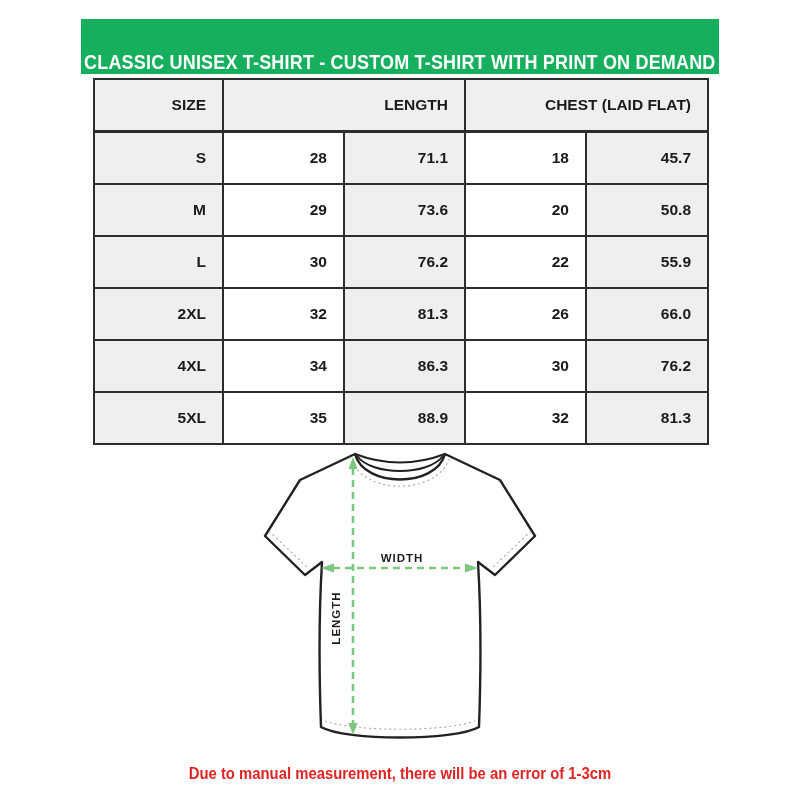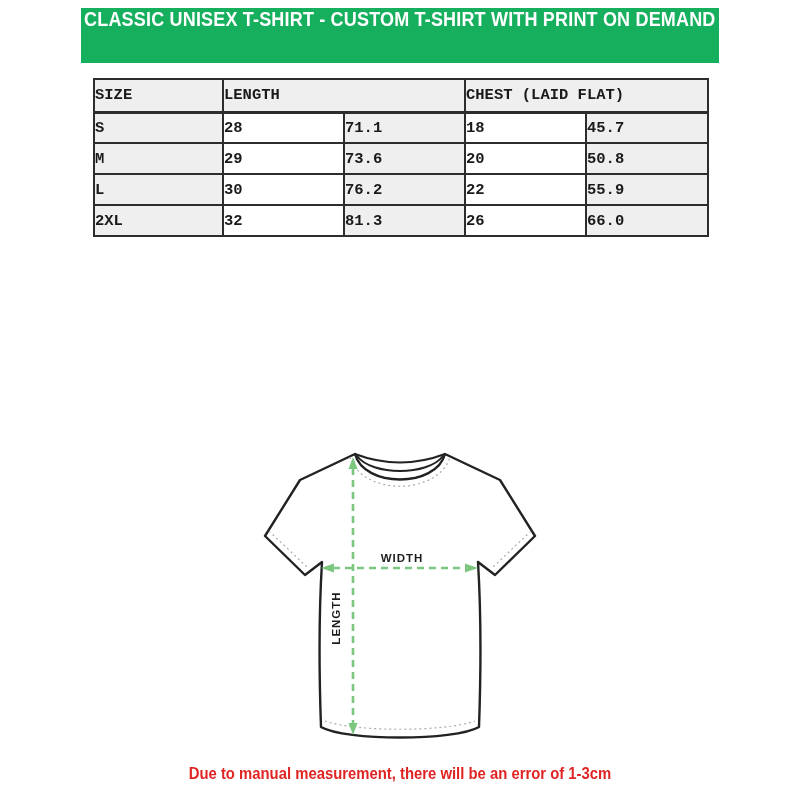--- a/index.html
+++ b/index.html
@@ -11,39 +11,39 @@
     --border:#2D2D2D;
     --ink:#1A1A1A;
   }
   *{margin:0;padding:0;box-sizing:border-box;}
   html,body{background:#fff;}
   body{font-family:"Liberation Sans",sans-serif;}
   .page{position:relative;width:800px;height:800px;background:#ffffff;overflow:hidden;}
 
   
   .banner{
-    position:absolute;left:81px;top:8px;width:638px;height:55px;
+    position:absolute;left:81px;top:19px;width:638px;height:55px;
     background:var(--banner-bg);
-    display:flex;align-items:flex-start;justify-content:center;
+    display:flex;align-items:flex-end;justify-content:center;
   }
   .banner-text{
     color:var(--banner-fg);font-weight:700;font-size:20px;letter-spacing:.2px;
     white-space:nowrap;transform:scaleX(.90);transform-origin:center;
   }
 
   
   table.size-chart{
     position:absolute;left:93px;top:78px;width:614px;
     border-collapse:collapse;table-layout:fixed;
     font-weight:700;font-size:15.5px;color:var(--ink);
   }
   table.size-chart td,table.size-chart th{
     border:2px solid var(--border);
-    text-align:left;vertical-align:middle;
-    height:31px;padding:0;font-family:Liberation Mono, monospace;
+    text-align:right;vertical-align:middle;
+    height:31px;padding:16px;
   }
   table.size-chart th{background:var(--cell-gray);height:33px;border-bottom-width:3px;font-size:15.5px;}
   td.g{background:var(--cell-gray);}
   td.w{background:#ffffff;border-radius:7px;}
 
   
   .diagram{position:absolute;left:250px;top:446px;width:300px;height:300px;}
   .outline{fill:#ffffff;stroke:#222222;stroke-width:2.4;stroke-linejoin:round;}
   .seam{fill:none;stroke:#222222;stroke-width:2;}
   .stitch{fill:none;stroke:#ABABAB;stroke-width:1.2;stroke-dasharray:2 3;}
@@ -104,20 +104,34 @@
         <td class="w">22</td>
         <td class="g">55.9</td>
       </tr>
       <tr>
         <td class="g">2XL</td>
         <td class="w">32</td>
         <td class="g">81.3</td>
         <td class="w">26</td>
         <td class="g">66.0</td>
       </tr>
+      <tr>
+        <td class="g">4XL</td>
+        <td class="w">34</td>
+        <td class="g">86.3</td>
+        <td class="w">30</td>
+        <td class="g">76.2</td>
+      </tr>
+      <tr>
+        <td class="g">5XL</td>
+        <td class="w">35</td>
+        <td class="g">88.9</td>
+        <td class="w">32</td>
+        <td class="g">81.3</td>
+      </tr>
     </tbody>
   </table>
 
   <div class="diagram">
     <svg width="300" height="300" viewBox="0 0 300 300">
 
       <path class="outline" d="M105,8 L50,34 L15,90 L55,129 L72,116
            C69,165 69,225 71,281
            C95,295 205,295 229,281
            C231,225 231,165 228,116

